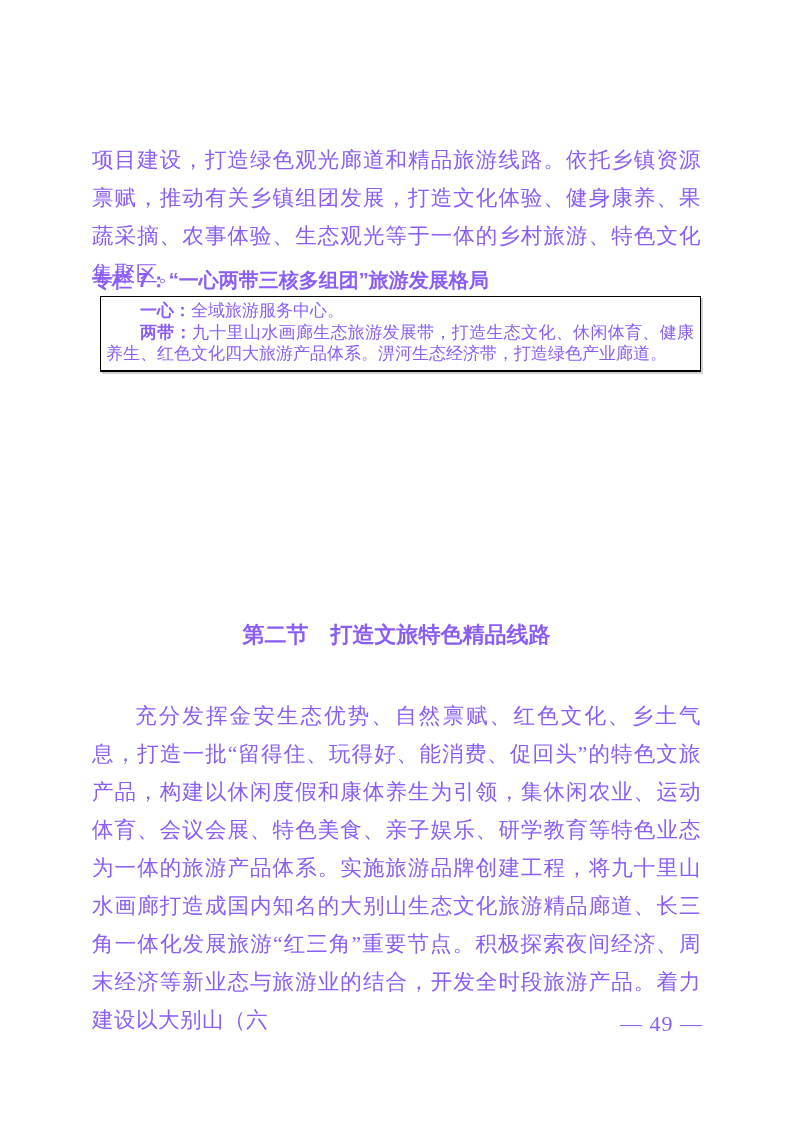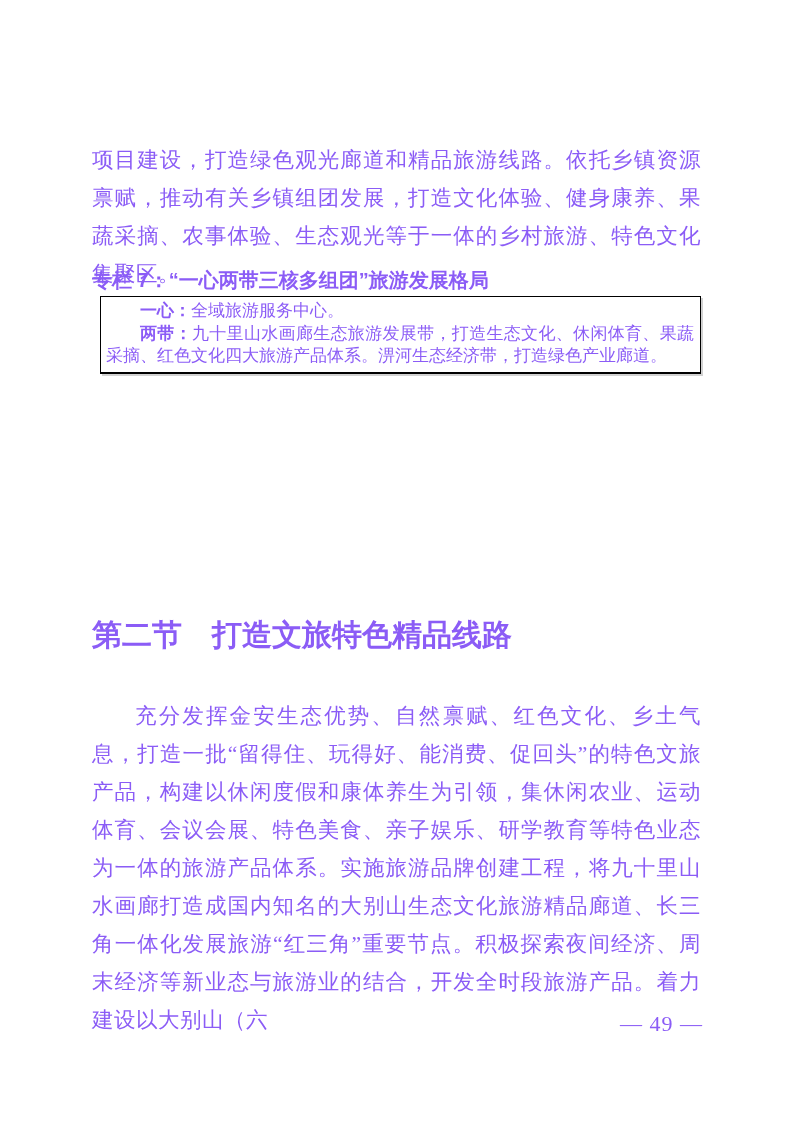--- a/index.html
+++ b/index.html
@@ -42,32 +42,32 @@
     padding:3px 6px 5px 5px;
     font-size:17px;
     line-height:21.6px;
     text-align:justify;
   }
   .box-para{
     margin:0;
     text-indent:2em;
   }
   .box-para b{
-    font-family:Liberation Mono, monospace;
+    font-family:Liberation Serif, serif;
     font-weight:bold;
   }
   .section-heading{
     position:absolute;
     left:92px;width:609px;top:621px;
     margin:0;
     font-family:"Liberation Sans","DejaVu Sans",sans-serif;
     font-weight:bold;
-    font-size:30px;
+    font-size:22px;
     line-height:28px;
-    text-align:left;
+    text-align:center;
   }
   .page-number{
     position:absolute;
     top:1013px;
     right:90px;
     font-size:22px;
     line-height:22px;
     letter-spacing:1px;
   }
 </style>
@@ -78,21 +78,21 @@
 
   <p class="para para-top">项目建设，打造绿色观光廊道和精品旅游线路。依托乡镇资源禀赋，推动有关乡镇组团发展，打造文化体验、健身康养、果蔬采摘、农事体验、生态观光等于一体的乡村旅游、特色文化集聚区。</p>
 
   <div class="box-title">专栏 7：“一心两带三核多组团”旅游发展格局</div>
 
   <div class="feature-box">
     <p class="box-para">
       <b>一心：</b><span>全域旅游服务中心。</span>
     </p>
     <p class="box-para">
-      <b>两带：</b><span>九十里山水画廊生态旅游发展带，打造生态文化、休闲体育、果蔬采摘、红色文化四大旅游产品体系。淠河生态经济带，打造绿色产业廊道。</span>
+      <b>两带：</b><span>九十里山水画廊生态旅游发展带，打造生态文化、休闲体育、健康养生、红色文化四大旅游产品体系。淠河生态经济带，打造绿色产业廊道。</span>
     </p>
   </div>
 
   <h2 class="section-heading">第二节　打造文旅特色精品线路</h2>
 
   <p class="para para-body">充分发挥金安生态优势、自然禀赋、红色文化、乡土气息，打造一批“留得住、玩得好、能消费、促回头”的特色文旅产品，构建以休闲度假和康体养生为引领，集休闲农业、运动体育、会议会展、特色美食、亲子娱乐、研学教育等特色业态为一体的旅游产品体系。实施旅游品牌创建工程，将九十里山水画廊打造成国内知名的大别山生态文化旅游精品廊道、长三角一体化发展旅游“红三角”重要节点。积极探索夜间经济、周末经济等新业态与旅游业的结合，开发全时段旅游产品。着力建设以大别山（六</p>
 
   <div class="page-number">— 49 —</div>
 
 </div>

